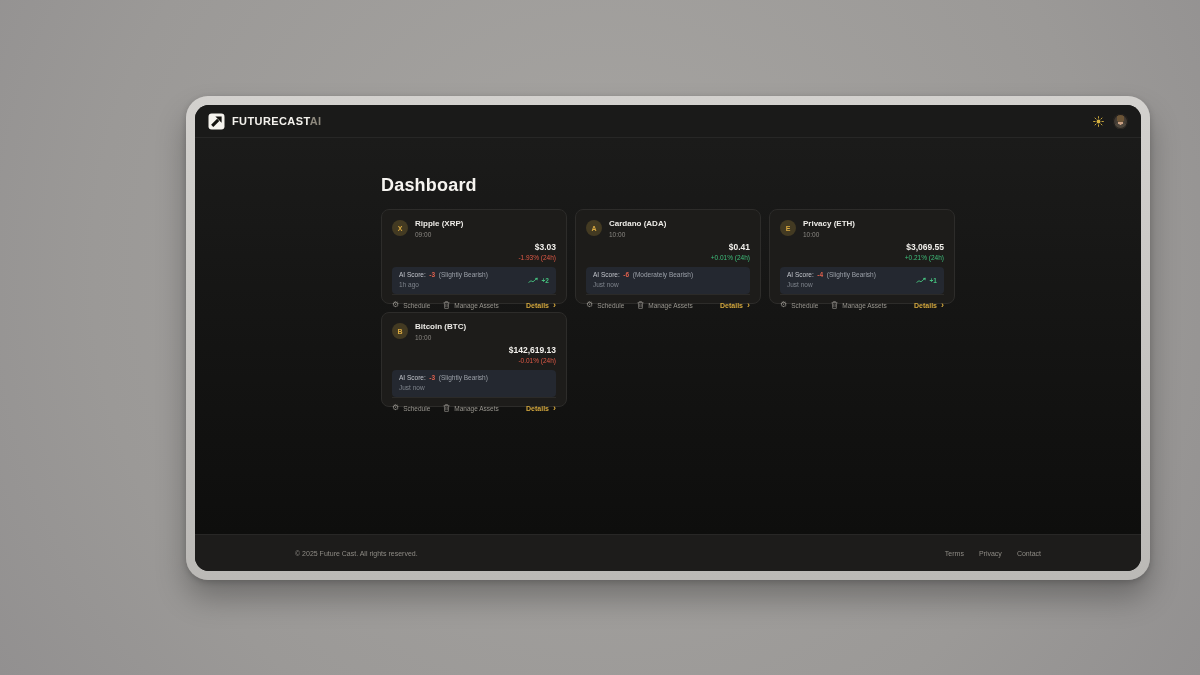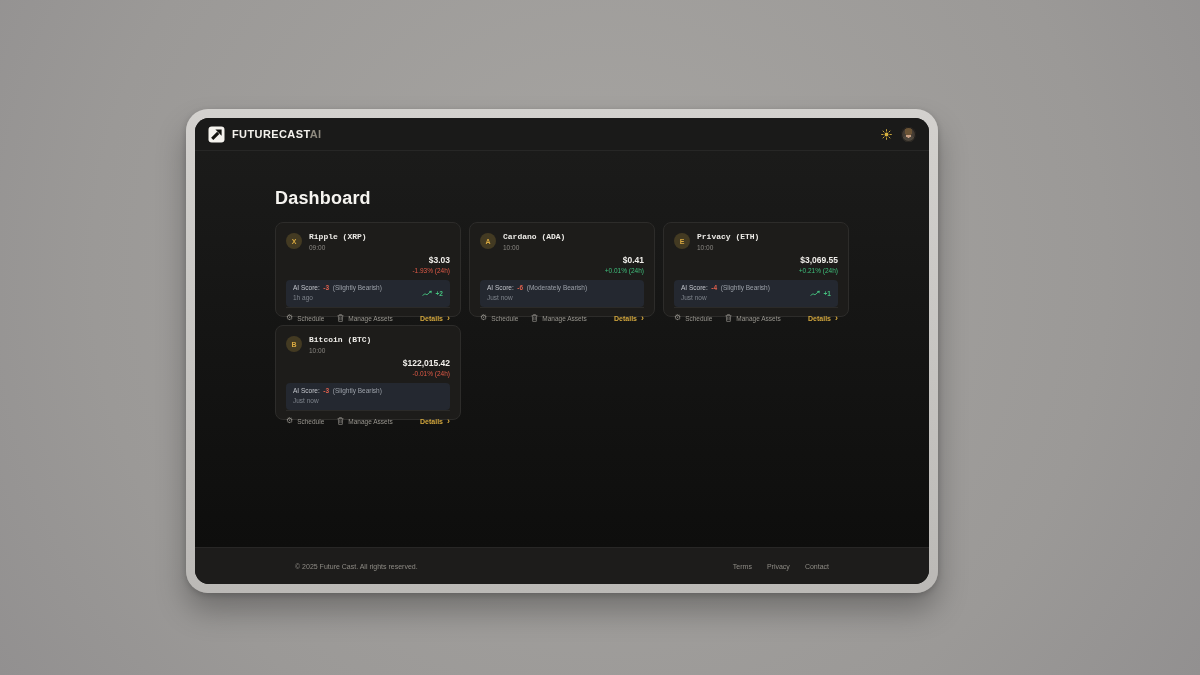--- a/index.html
+++ b/index.html
@@ -6,21 +6,21 @@
   html, body { width: 1200px; height: 675px; }
   body {
     font-family: "Liberation Sans", "DejaVu Sans", sans-serif;
     background: radial-gradient(circle at 50% 40%, #a7a5a2 0%, #9b9997 70%, #929090 100%);
     overflow: hidden;
     position: relative;
   }
 
   
   .frame {
-    position: absolute; left: 186px; top: 109px; width: 752px; height: 484px;
+    position: absolute; left: 186px; top: 96px; width: 964px; height: 484px;
     background: linear-gradient(180deg, #d3d1ce 0%, #c6c4c1 55%, #bbb9b6 100%);
     border-radius: 22px;
     padding: 9px;
     box-shadow: 0 18px 30px rgba(0,0,0,0.28), 0 2px 6px rgba(0,0,0,0.18);
   }
   .window {
     width: 100%; height: 100%;
     background: #131312;
     border-radius: 14px;
     overflow: hidden;
@@ -87,21 +87,21 @@
     display: flex; flex-direction: column;
   }
   .card-top { display: flex; align-items: flex-start; }
   .asset-avatar {
     width: 16px; height: 16px; border-radius: 50%;
     background: #433a22;
     color: #d9a940; font-size: 7px; font-weight: bold;
     display: flex; align-items: center; justify-content: center;
     flex: 0 0 16px; margin-right: 7px; margin-top: 1px;
   }
-  .asset-name { font-size: 8px; font-weight: bold; color: #edebe7; line-height: 10px; font-family: Liberation Mono, monospace; }
+  .asset-name { font-size: 8px; font-weight: bold; color: #edebe7; line-height: 10px; }
   .asset-time { font-size: 6.5px; color: #8b8883; margin-top: 2px; }
   .price-block { margin-left: auto; text-align: right; margin-top: 23px; }
   .asset-price { font-size: 8.5px; font-weight: bold; color: #f1efeb; line-height: 10px; }
   .asset-change { font-size: 6.5px; margin-top: 2px; }
   .neg { color: #e05a47; }
   .pos { color: #3fbf7c; }
 
   .ai-box {
     margin-top: 6px;
     background: #242830;
@@ -317,21 +317,21 @@
           </div>
 
           <div class="card">
             <div class="card-top">
               <span class="asset-avatar">B</span>
               <span>
                 <div class="asset-name">Bitcoin (BTC)</div>
                 <div class="asset-time">10:00</div>
               </span>
               <span class="price-block">
-                <div class="asset-price">$122,015.42</div>
+                <div class="asset-price">$142,619.13</div>
                 <div class="asset-change neg">-0.01% (24h)</div>
               </span>
             </div>
             <div class="ai-box">
               <span class="ai-lines">
                 <div class="ai-line1"><span>AI Score:</span>&nbsp; <span class="ai-score">-3</span>&nbsp; <span class="ai-sent">(Slightly Bearish)</span></div>
                 <div class="ai-updated">Just now</div>
               </span>
             </div>
             <div class="card-actions">

